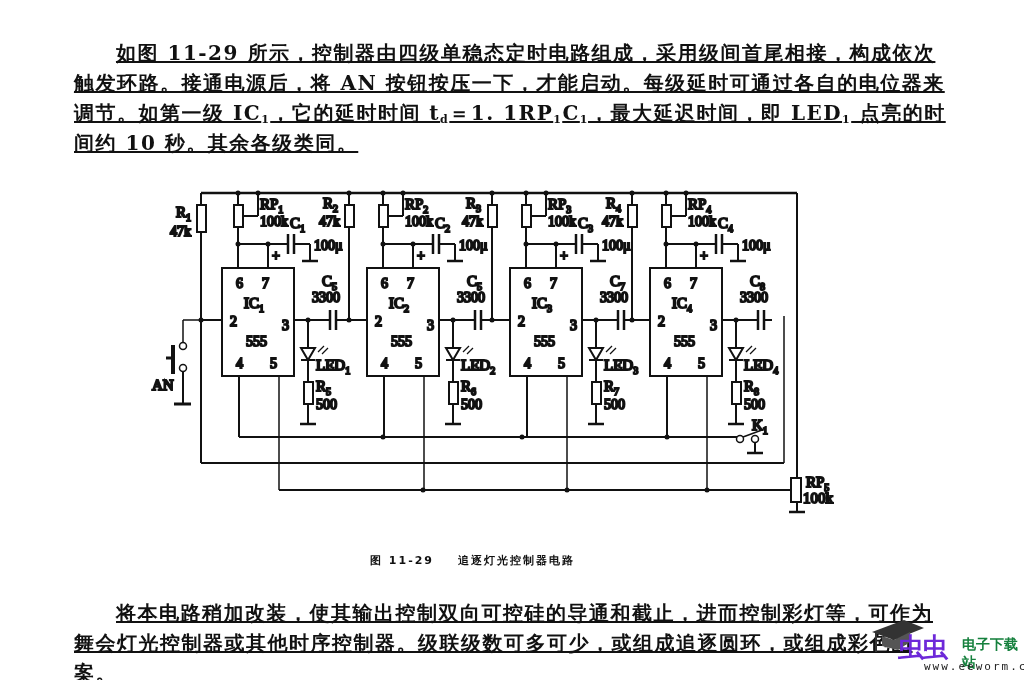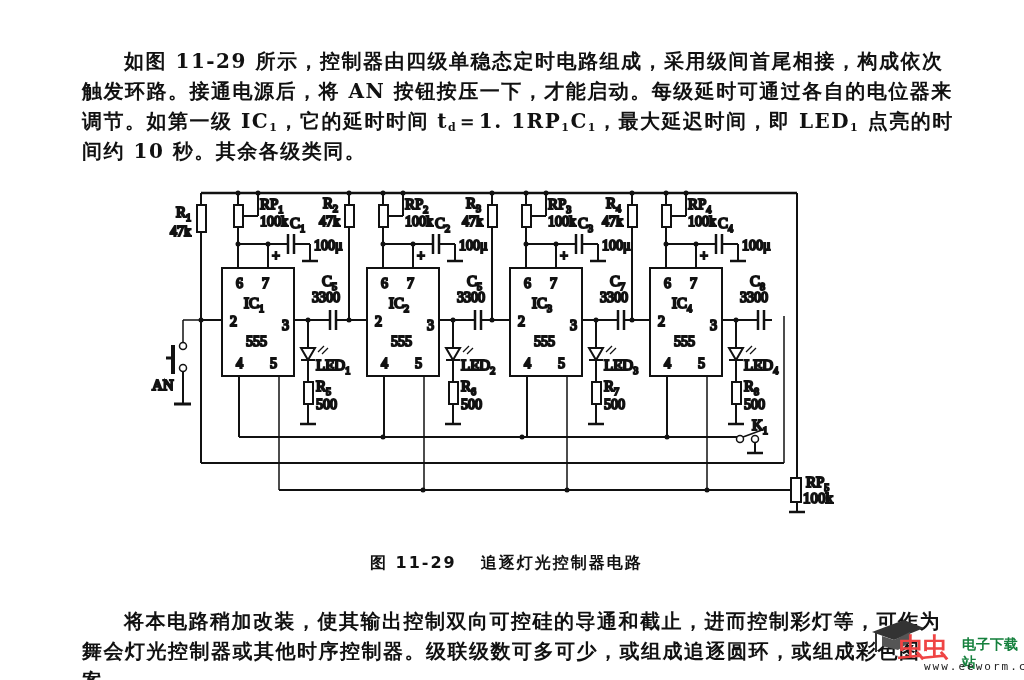--- a/index.html
+++ b/index.html
@@ -1,33 +1,33 @@
 <!DOCTYPE html>
 <html><head>
 <meta charset="utf-8">
 <style>
   html, body { margin: 0; padding: 0; background: #ffffff; }
   body { width: 1024px; height: 680px; position: relative; overflow: hidden; color: #111;
          font-family: "DejaVu Serif", serif; }
   .para { position: absolute; left: 66px; width: 880px; font-size: 20px; line-height: 30px;
-          font-weight: bold; letter-spacing: 1.5px; margin: 16px; }
+          font-weight: bold; letter-spacing: 1.5px; margin: 8px; text-decoration: underline; }
   .para .indent { display: inline-block; width: 42px; }
   .p1 { top: 30px; }
   .p2 { top: 590px; }
   sub { font-size: 11px; vertical-align: -3px; line-height: 0; }
-  .caption { position: absolute; top: 553px; left: 370px; font-size: 16px; font-weight: bold;
+  .caption { position: absolute; top: 553px; left: 370px; font-size: 11px; font-weight: bold;
              font-family: "DejaVu Sans", sans-serif; letter-spacing: 2px; }
   .caption .num { margin-right: 24px; }
   svg.circuit { position: absolute; left: 0; top: 0; }
   svg.circuit text { font-family: "Liberation Serif", serif; fill: #111; }
   .lbl { font-size: 15px; }
   .pin { font-size: 14px; }
   .chip { font-size: 15px; }
   .wm { position: absolute; right: 6px; bottom: 2px; width: 150px; height: 62px; }
-  .wm .bugs { position: absolute; left: 30px; top: 14px; font-size: 26px; color: #ef4444; font-weight: bold;
+  .wm .bugs { position: absolute; left: 30px; top: 14px; font-size: 26px; color: #6d28d9; font-weight: bold;
               font-family: "DejaVu Sans", sans-serif; letter-spacing: -2px; }
   .wm .site { position: absolute; left: 94px; top: 20px; font-size: 14px; font-weight: bold; color: #15803d;
               font-family: "DejaVu Sans", sans-serif; }
   .wm .url { position: absolute; left: 56px; top: 44px; font-size: 11px; letter-spacing: 2px; color: #222;
              font-family: "DejaVu Sans Mono", monospace; }
   .wm .cap { position: absolute; left: 0px; top: 0px; }
 </style>
 </head>
 <body>
 

